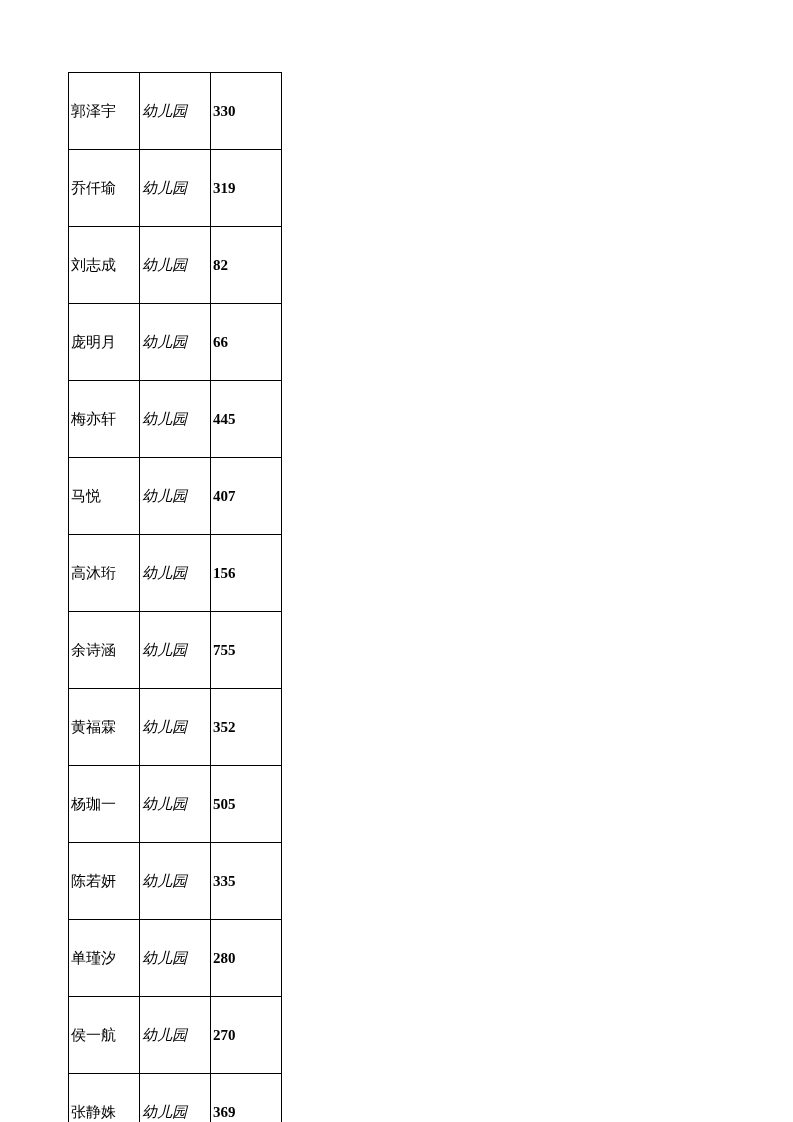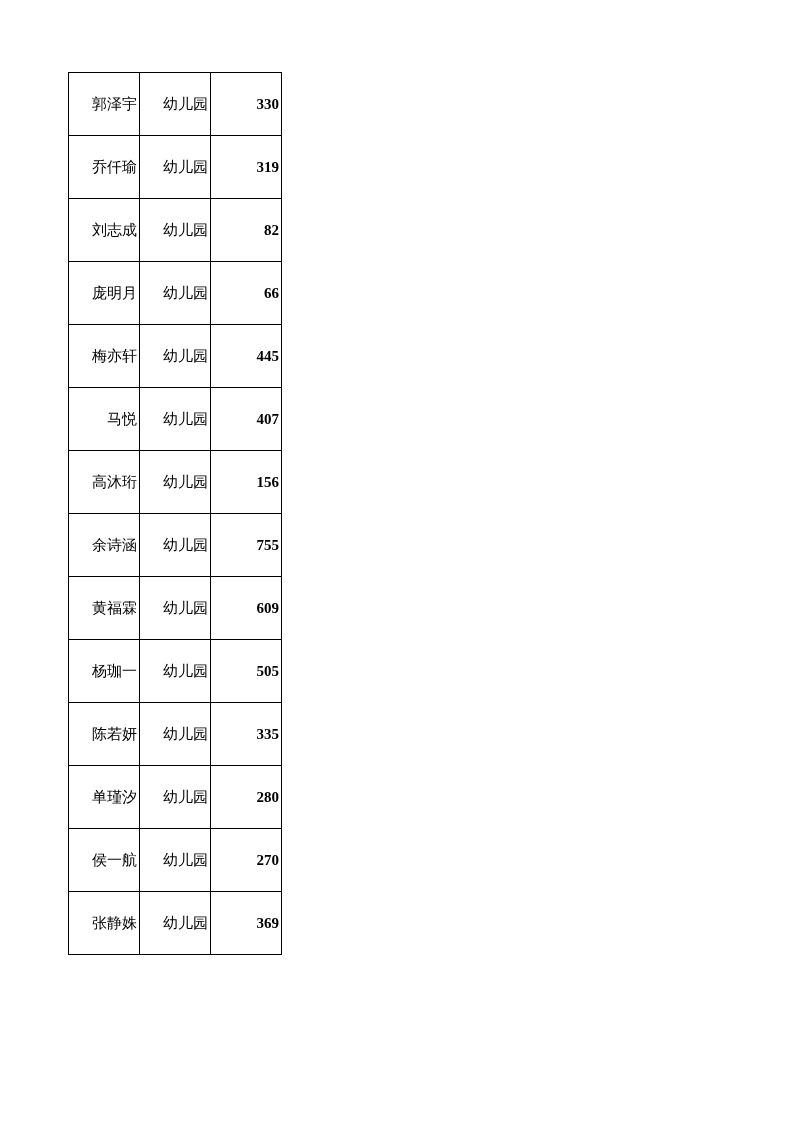--- a/index.html
+++ b/index.html
@@ -27,29 +27,29 @@
     left: 68px;
     top: 72px;
   }
   table.data-table {
     border-collapse: collapse;
     table-layout: fixed;
   }
   table.data-table td {
     border: 1px solid #000000;
     height: 46px;
-    text-align: right;
+    text-align: left;
     vertical-align: middle;
     font-size: 15px;
     line-height: 1.1;
-    padding: 8px 2px;
+    padding: 15px 2px;
     font-family: "Liberation Serif", "DejaVu Serif", serif;
   }
   td.col-name { width: 66px; }
-  td.col-type { width: 66px; }
+  td.col-type { width: 66px; font-style: italic; }
   td.col-value { width: 66px; font-weight: bold; }
 </style>
 </head>
 <body>
 
 <div class="page">
   <div class="table-wrap">
     <table class="data-table">
       <tbody>
           <tr>
@@ -88,21 +88,21 @@
             <td class="col-value">156</td>
           </tr>
           <tr>
             <td class="col-name">余诗涵</td>
             <td class="col-type">幼儿园</td>
             <td class="col-value">755</td>
           </tr>
           <tr>
             <td class="col-name">黄福霖</td>
             <td class="col-type">幼儿园</td>
-            <td class="col-value">609</td>
+            <td class="col-value">352</td>
           </tr>
           <tr>
             <td class="col-name">杨珈一</td>
             <td class="col-type">幼儿园</td>
             <td class="col-value">505</td>
           </tr>
           <tr>
             <td class="col-name">陈若妍</td>
             <td class="col-type">幼儿园</td>
             <td class="col-value">335</td>

